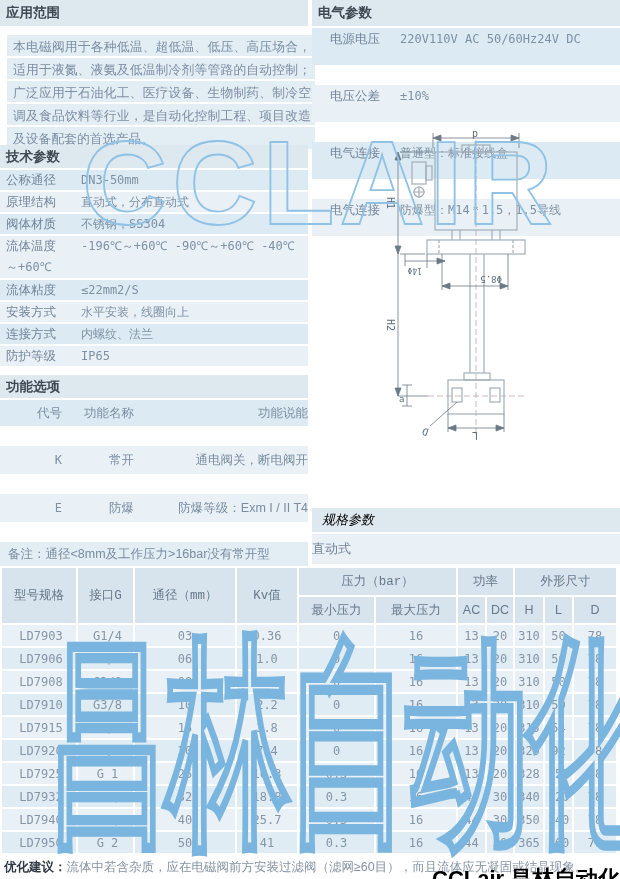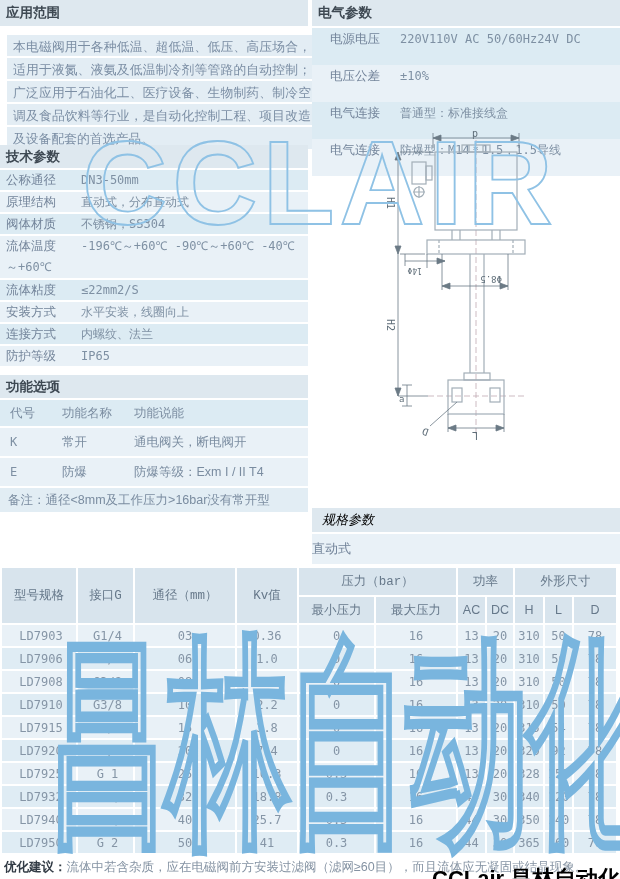--- a/index.html
+++ b/index.html
@@ -16,28 +16,28 @@
   .sec-header.plain{font-weight:normal;color:#000000;font-size:13px;padding-left:10px;height:24px;line-height:24px;font-style:italic;}
   
   .app-body{margin:7px;box-sizing:border-box;width:308px;height:115px;padding:0 4px 0 6px;
             font-size:12.8px;line-height:23px;color:#7b8ea4;text-align:justify;overflow:hidden;
             background:repeating-linear-gradient(to bottom,#e3edf4 0px,#e3edf4 21.5px,#ffffff 21.5px,#ffffff 23px);}
   
   .kv-row{height:20px;line-height:20px;margin-bottom:2px;font-size:12.5px;overflow:hidden;
           padding:0 4px 0 6px;box-sizing:border-box;}
   .kv-rows .kv-row:nth-of-type(odd){background:#dcebf3;}
   .kv-rows .kv-row:nth-of-type(even){background:#e9f1f7;}
-  .kv-rows.elec .kv-row{padding-left:18px;height:37px;line-height:23px;margin-bottom:0;}
+  .kv-rows.elec .kv-row{padding-left:18px;height:37px;line-height:23px;margin-bottom:20px;}
   .kv-label{display:inline-block;width:75px;color:#73849a;vertical-align:top;}
   .elec .kv-label{width:70px;}
   .kv-value{font-family:"DejaVu Sans Mono","Liberation Mono",monospace;font-size:12px;color:#7e90a3;}
   .tech-rows .kv-row:nth-of-type(4){height:42px;line-height:21px;}
   
   .fn-table{width:308px;}
-  .fn-row{display:flex;height:26px;line-height:26px;margin-bottom:2px;font-size:12.5px;background:#e9f1f7;}
+  .fn-row{display:flex;height:26px;line-height:26px;margin-bottom:20px;font-size:12.5px;background:#e9f1f7;text-align:right;}
   .fn-row.hd{background:#dcebf3;height:26px;}
   .fn-row.r1{height:28px;line-height:28px;background:#e9f1f7;}
   .fn-row.note{height:23px;line-height:23px;background:#e9f1f7;}
   .fn-row.note2{height:24px;line-height:24px;background:#e2edf4;}
   .fn-c1{width:62px;padding-left:10px;box-sizing:border-box;}
   .fn-c2{width:72px;}
   .fn-c3{flex:1;}
   .fn-note-text{padding-left:8px;font-size:12.5px;}
   
   .spec-row{width:308px;height:30px;line-height:30px;background:#e9f1f7;color:#73849a;

